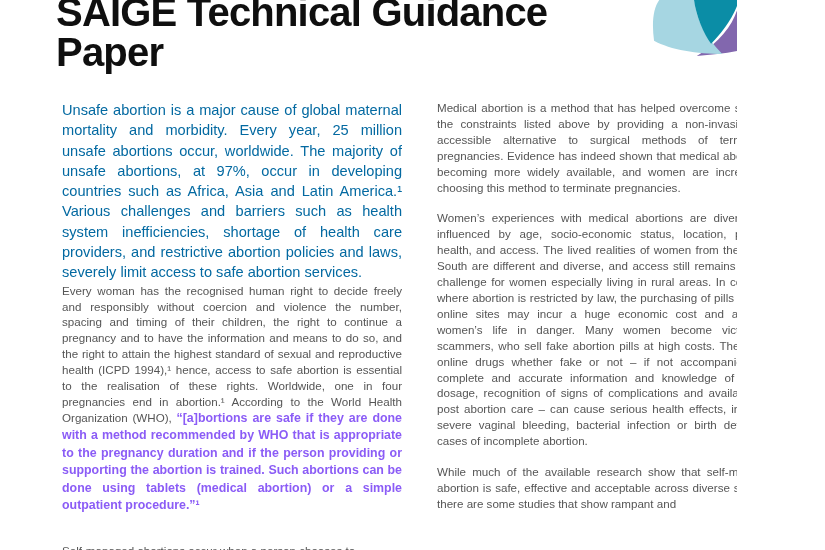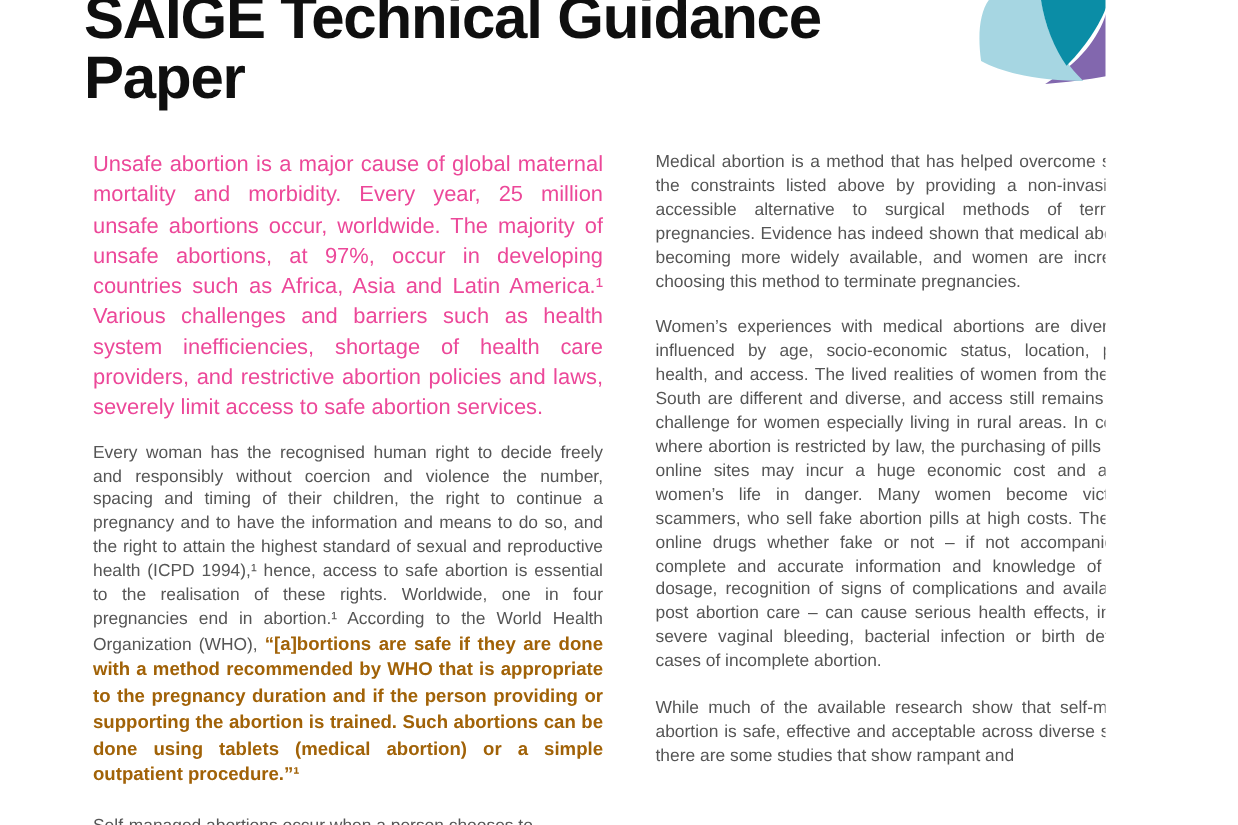--- a/index.html
+++ b/index.html
@@ -16,28 +16,28 @@
   }
 
   .logo { position:absolute; left:652px; top:0; width:112px; height:57px; }
 
   .col-left  { position:absolute; left:62px;  top:100px; width:340px; height:444px; overflow:hidden; }
   .col-right { position:absolute; left:437px; top:100px; width:340px; height:450px; overflow:hidden; }
 
   p { margin:0; }
   .lead {
     font-size:14.6px; line-height:20.3px; text-align:justify;
-    color:#ec4899; margin-bottom:11px;
+    color:#0369a1; 
   }
   .body-text {
     font-size:11.6px; line-height:15.9px; text-align:justify;
     color:#555555; margin-bottom:15px;
   }
   .quote-bold {
-    font-weight:700; font-size:12.4px; line-height:17.4px; color:#a16207;
+    font-weight:700; font-size:12.4px; line-height:17.4px; color:#8b5cf6;
   }
   .cut-line {
     position:absolute; left:62px; top:543px; width:340px;
     font-size:11.6px; line-height:15.9px; text-align:justify; color:#555555;
   }
 </style>
 </head>
 <body>
 
 <div class="page">

